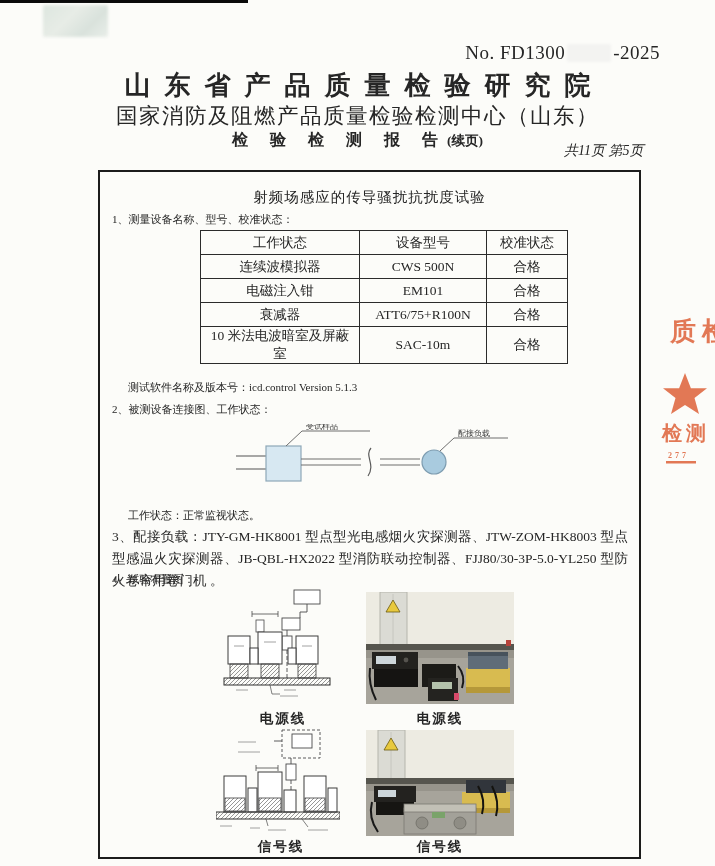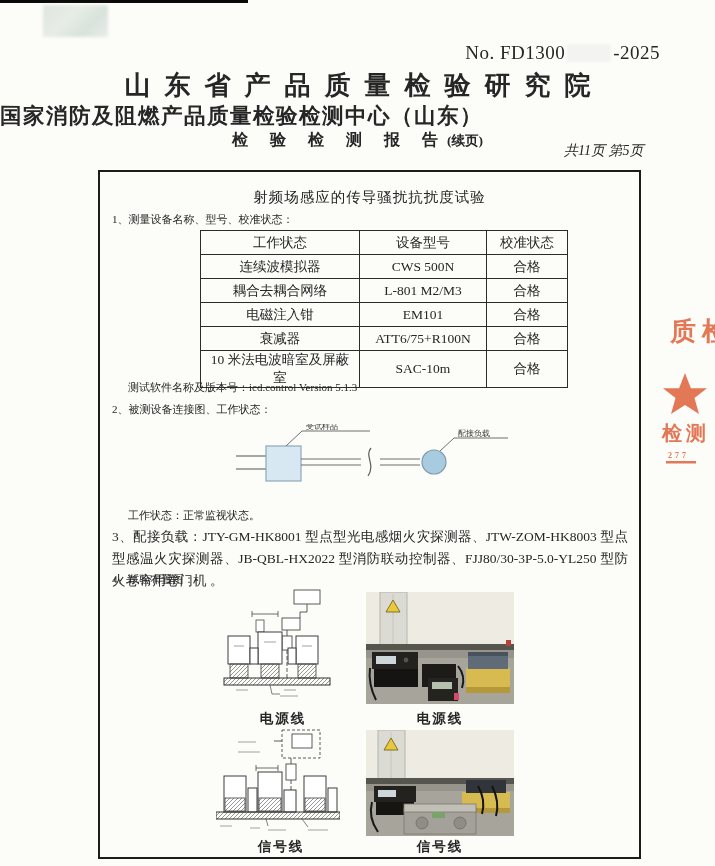--- a/index.html
+++ b/index.html
@@ -24,22 +24,22 @@
   }
   .no-blur{
     display:inline-block;width:44px;height:18px;margin:0 2px;
     background:#f3f3f1;filter:blur(1px);border-radius:2px;
   }
   .org1{
     left:0;top:68px;width:715px;text-align:center;
     font-size:26px;font-weight:bold;letter-spacing:14px;text-indent:14px;
   }
   .org2{
-    left:0;top:101px;width:715px;
-    font-size:21.5px;font-weight:bold;letter-spacing:1.5px;
+    left:0;top:101px;width:715px;text-align:center;
+    font-size:21.5px;font-weight:normal;letter-spacing:1.5px;
   }
   .report-title-row{
     left:0;top:130px;width:715px;text-align:center;font-weight:bold;
   }
   .report-title{font-size:16px;letter-spacing:9px;}
   .report-title-note{font-size:13.5px;letter-spacing:0;}
   .page-info{top:142px;left:564px;font-size:14px;font-style:italic;}
   
   .content-box{
     left:98px;top:170px;width:539px;height:685px;
@@ -94,25 +94,20 @@
   <table class="abs equip-table">
     <tbody>
         <tr>
       <th class="col-name">工作状态</th>
       <th class="col-model">设备型号</th>
       <th class="col-status">校准状态</th>
     </tr>
     <tr>
       <td>连续波模拟器</td>
       <td>CWS 500N</td>
-      <td>合格</td>
-    </tr>
-    <tr>
-      <td>耦合去耦合网络</td>
-      <td>L-801 M2/M3</td>
       <td>合格</td>
     </tr>
     <tr>
       <td>电磁注入钳</td>
       <td>EM101</td>
       <td>合格</td>
     </tr>
     <tr>
       <td>衰减器</td>
       <td>ATT6/75+R100N</td>

